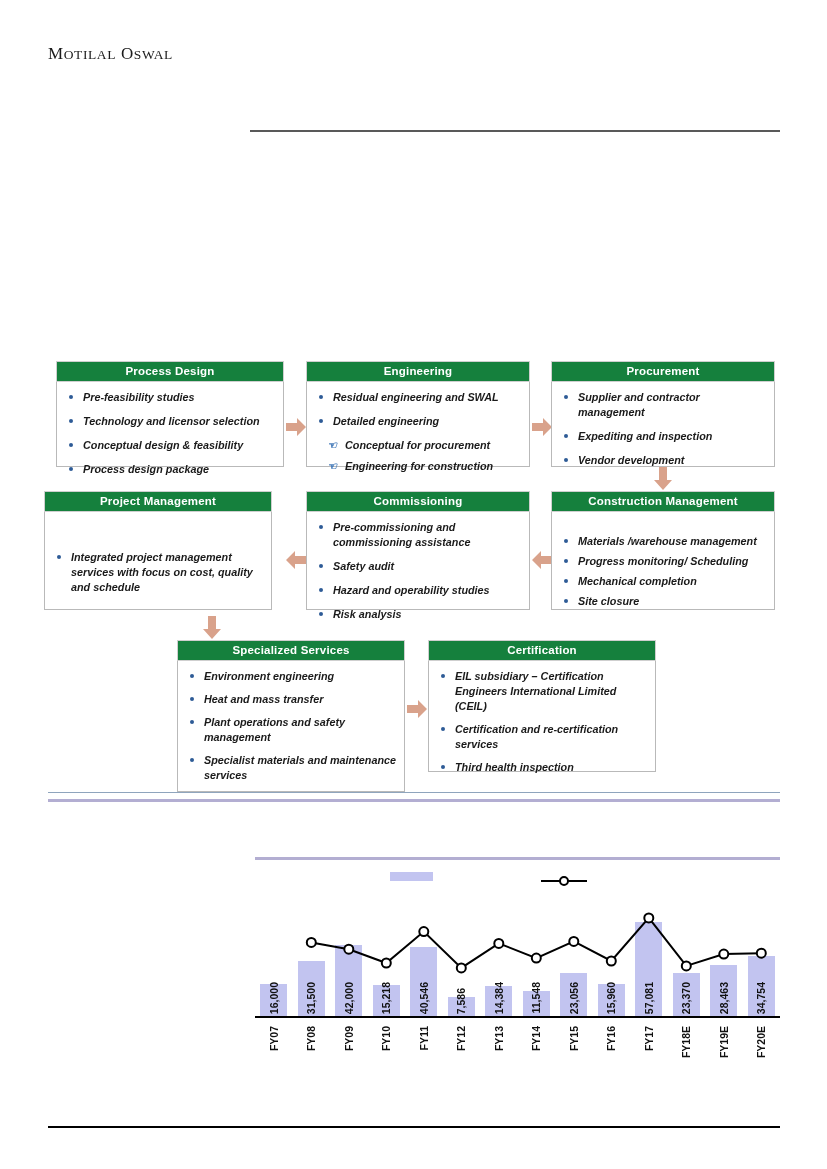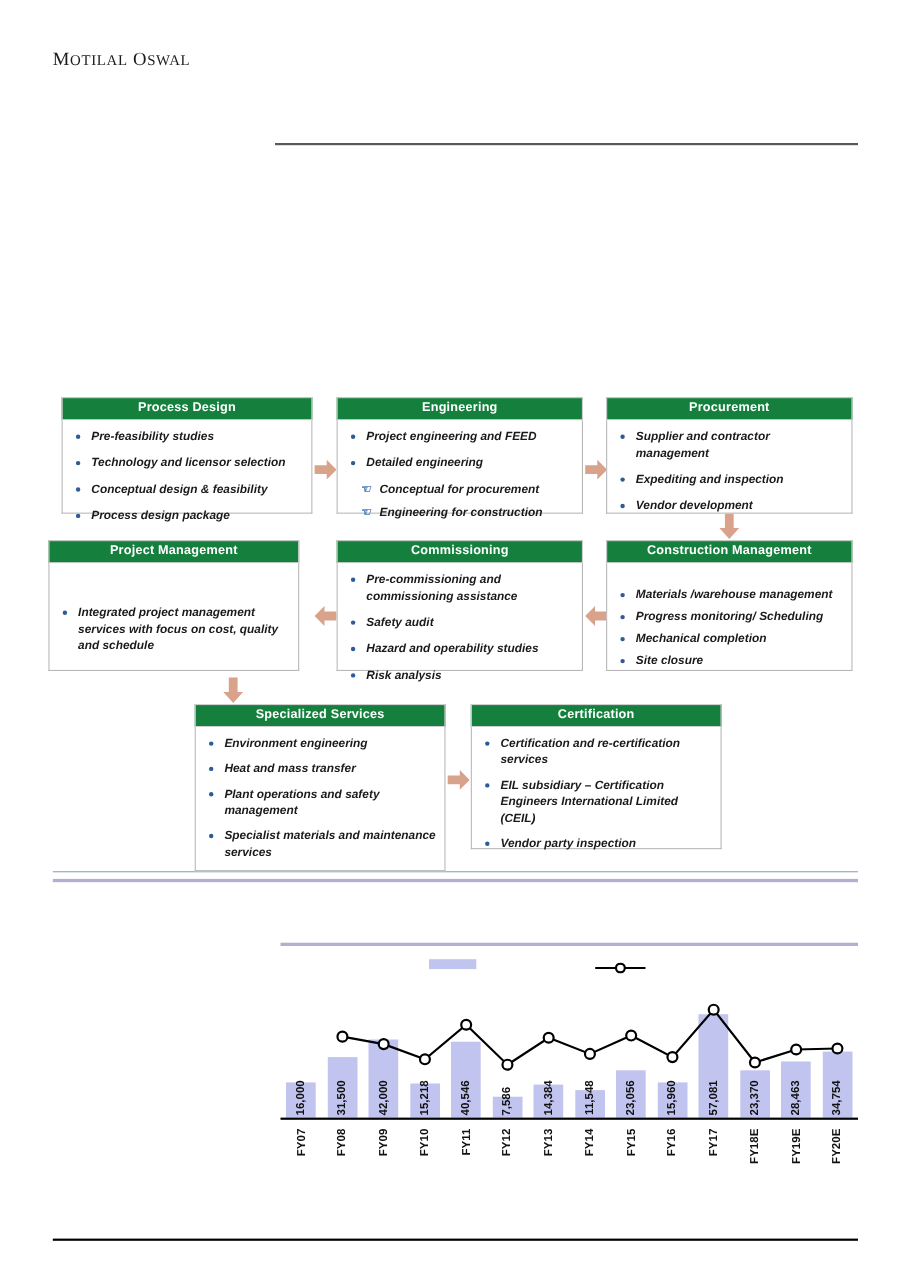--- a/index.html
+++ b/index.html
@@ -89,21 +89,21 @@
   <div class="arrow" style="left:284px;top:415px;">
     <svg width="24" height="24" viewBox="0 0 24 24">
         <path d="M2 8 h11 V3 l9 9 -9 9 v-5 H2 Z" fill="#d9a28b"></path>
       </svg>
   </div>
 
   <div class="card" style="left:306px;top:361px;width:224px;">
     <div class="card-head">Engineering</div>
     <div class="card-body" style="height:85px;">
       <ul>
-        <li><span class="bullet"></span><span>Project engineering and FEED</span></li>
+        <li><span class="bullet"></span><span>Residual engineering and SWAL</span></li>
         <li><span class="bullet"></span><span>Detailed engineering</span></li>
         <li class="sub"><span class="hand">☜</span><span>Conceptual for procurement</span></li>
         <li class="sub"><span class="hand">☜</span><span>Engineering for construction</span></li>
       </ul>
     </div>
   </div>
 
   <div class="arrow" style="left:530px;top:415px;">
     <svg width="24" height="24" viewBox="0 0 24 24">
         <path d="M2 8 h11 V3 l9 9 -9 9 v-5 H2 Z" fill="#d9a28b"></path>
@@ -193,23 +193,23 @@
   <div class="arrow" style="left:405px;top:697px;">
     <svg width="24" height="24" viewBox="0 0 24 24">
         <path d="M2 8 h11 V3 l9 9 -9 9 v-5 H2 Z" fill="#d9a28b"></path>
       </svg>
   </div>
 
   <div class="card" style="left:428px;top:640px;width:228px;">
     <div class="card-head">Certification</div>
     <div class="card-body" style="height:111px;">
       <ul>
+        <li style="margin-bottom:8px;"><span class="bullet"></span><span>EIL subsidiary – Certification Engineers International Limited (CEIL)</span></li>
         <li style="margin-bottom:8px;"><span class="bullet"></span><span>Certification and re-certification services</span></li>
-        <li style="margin-bottom:8px;"><span class="bullet"></span><span>EIL subsidiary – Certification Engineers International Limited (CEIL)</span></li>
-        <li><span class="bullet"></span><span>Vendor party inspection</span></li>
+        <li><span class="bullet"></span><span>Third health inspection</span></li>
       </ul>
     </div>
   </div>
 </div>
 
 <div class="chart-wrap">
 
   <div class="legend">
     <div class="leg-bar"></div>
     <div class="leg-line">

